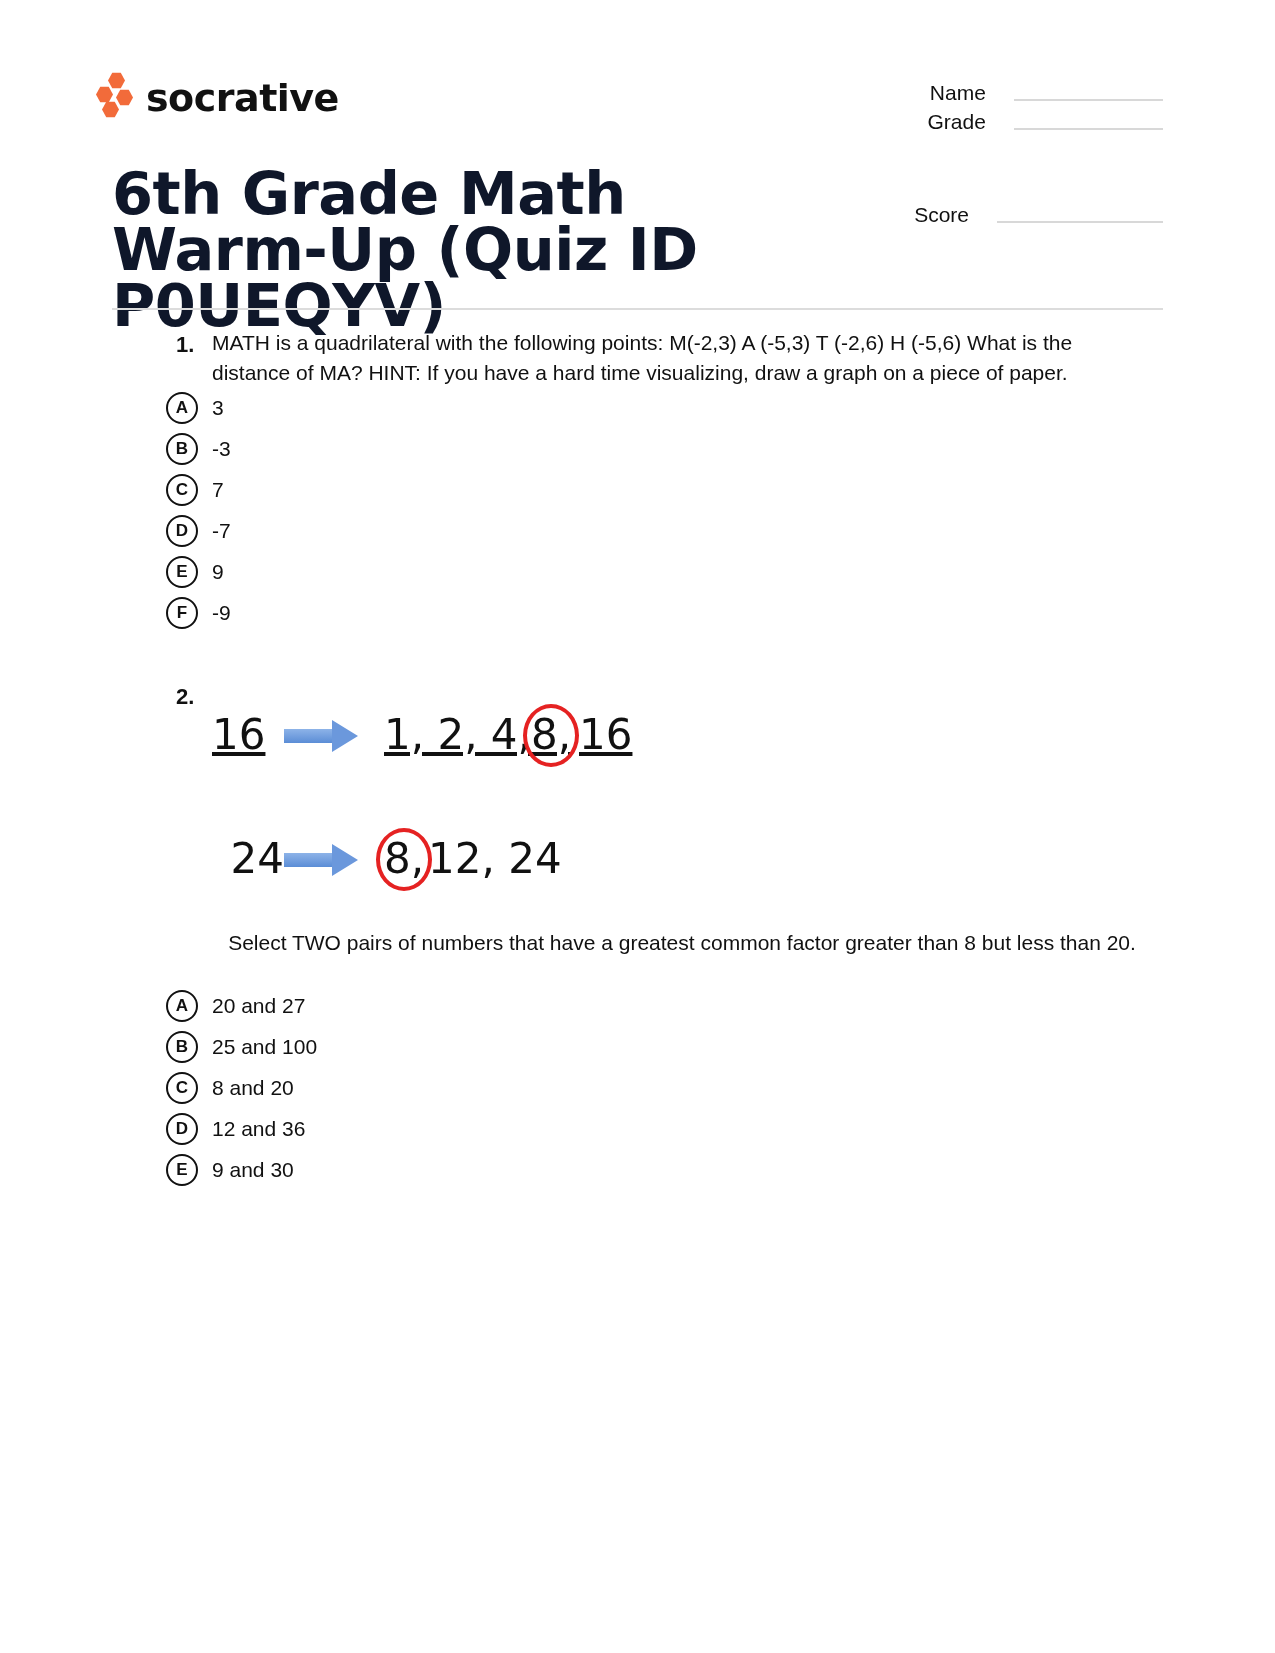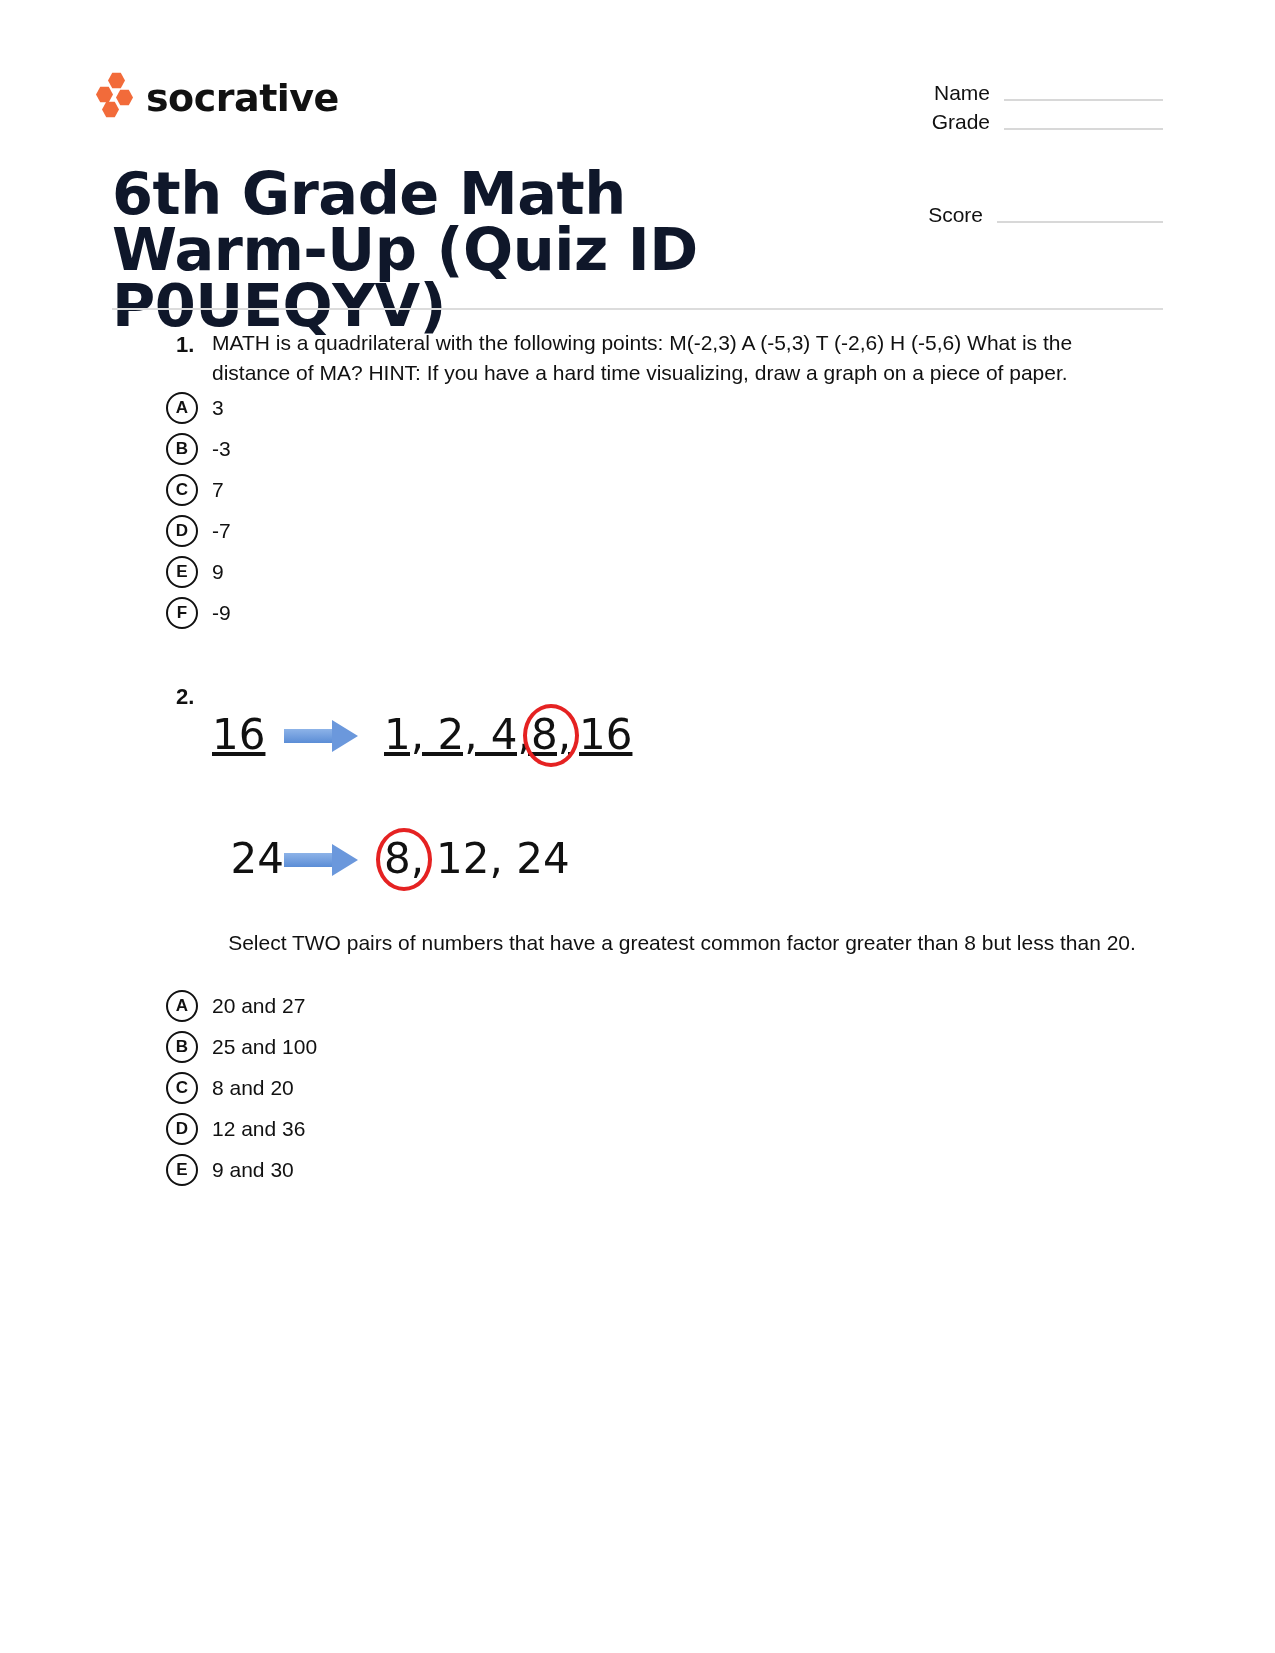--- a/index.html
+++ b/index.html
@@ -3,21 +3,21 @@
   <meta charset="utf-8">
   <style>
     html, body { margin: 0; padding: 0; background: #ffffff; }
     body { width: 1275px; height: 1653px; position: relative; overflow: hidden; font-family: "Liberation Sans", sans-serif; color: #111; }
     .logo { position: absolute; left: 96px; top: 72px; display: flex; align-items: flex-end; }
     .logo-mark { width: 40px; height: 48px; position: relative; }
     .hex { position: absolute; width: 17px; height: 17px; background: #f26b3a; clip-path: polygon(25% 5%, 75% 5%, 100% 50%, 75% 95%, 25% 95%, 0% 50%); }
     .logo-text { font-family: "DejaVu Sans", sans-serif; font-size: 38px; font-weight: bold; color: #111; margin-left: 10px; letter-spacing: -0.5px; }
     .meta { position: absolute; right: 112px; top: 76px; width: 240px; }
     .meta-row { display: flex; align-items: flex-end; justify-content: flex-end; height: 29px; }
-    .meta-label { font-size: 21px; color: #111; width: 70px; text-align: right; margin-right: 14px; }
+    .meta-label { font-size: 21px; color: #111; width: 70px; text-align: right; margin-right: 28px; }
     .meta-line { width: 166px; border-bottom: 2px solid #d8d8d8; height: 0; margin-bottom: 4px; }
     .score-row { position: absolute; right: 112px; top: 198px; }
     .title { position: absolute; left: 112px; top: 166px; width: 740px; font-family: "DejaVu Sans", sans-serif; font-size: 59px; font-weight: bold; line-height: 56px; color: #0f172a; letter-spacing: -0.5px; }
     .divider { position: absolute; left: 112px; top: 308px; width: 1051px; height: 2px; background: #dcdcdc; }
     .question { position: absolute; left: 166px; width: 980px; }
     .qnum { position: absolute; left: 10px; font-size: 22px; font-weight: bold; }
     .qtext { position: absolute; left: 46px; width: 940px; font-size: 21px; line-height: 30px; color: #111; }
     .option { position: absolute; left: 0; display: flex; align-items: center; height: 34px; }
     .opt-circle { width: 28px; height: 28px; border: 2px solid #111; border-radius: 50%; display: flex; align-items: center; justify-content: center; font-size: 17px; font-weight: bold; box-sizing: border-box; width: 32px; height: 32px; }
     .opt-text { margin-left: 14px; font-size: 21px; color: #111; }
@@ -107,21 +107,21 @@
       <span class="circled">8,</span>
       <span style="margin-left:8px;">16</span>
     </div>
     <div class="frow" style="top:130px;text-align:right;">
       <span class="fnum">24</span>
       <span class="arrow">
           <span class="shaft"></span>
           <span class="head"></span>
         </span>
       <span class="circled">8,</span>
-      <span style="margin-left:12px;">12, 24</span>
+      <span style="margin-left:4px;">12, 24</span>
     </div>
   </div>
 
   <div class="qtext" style="top:244px;text-align:center;">Select TWO pairs of numbers that have a greatest common factor greater than 8 but less than 20.</div>
 
   <div class="option" style="top:305px;">
     <span class="opt-circle">A</span>
     <span class="opt-text">20 and 27</span>
   </div>
   <div class="option" style="top:346px;">

